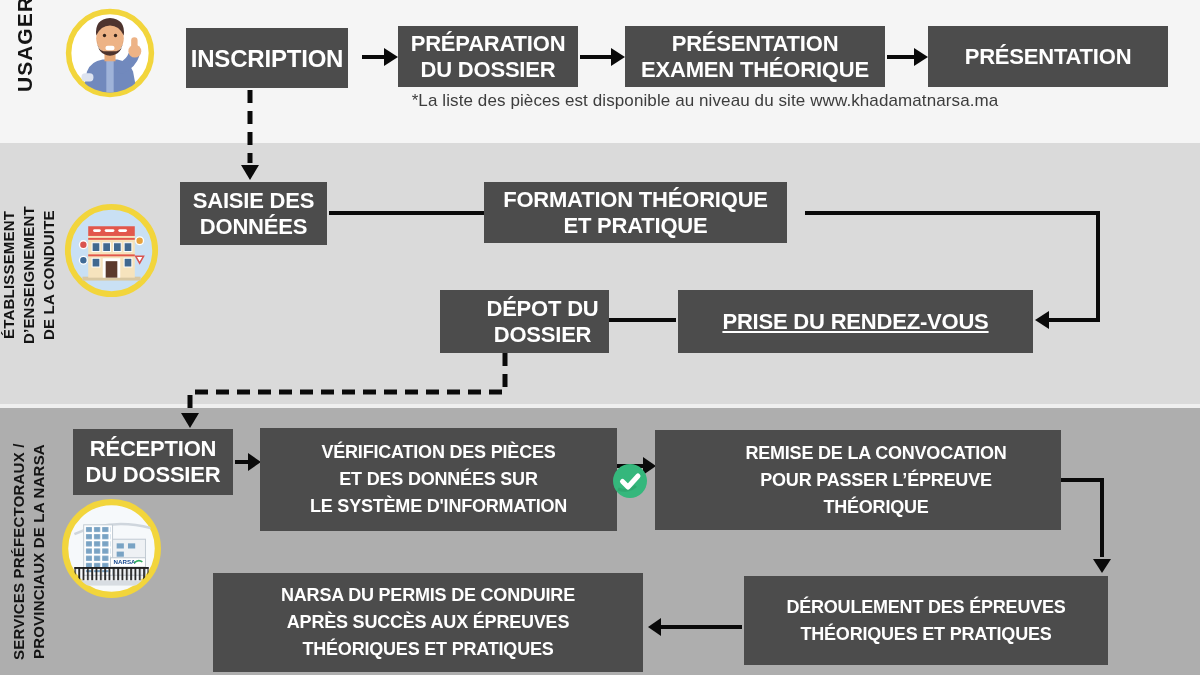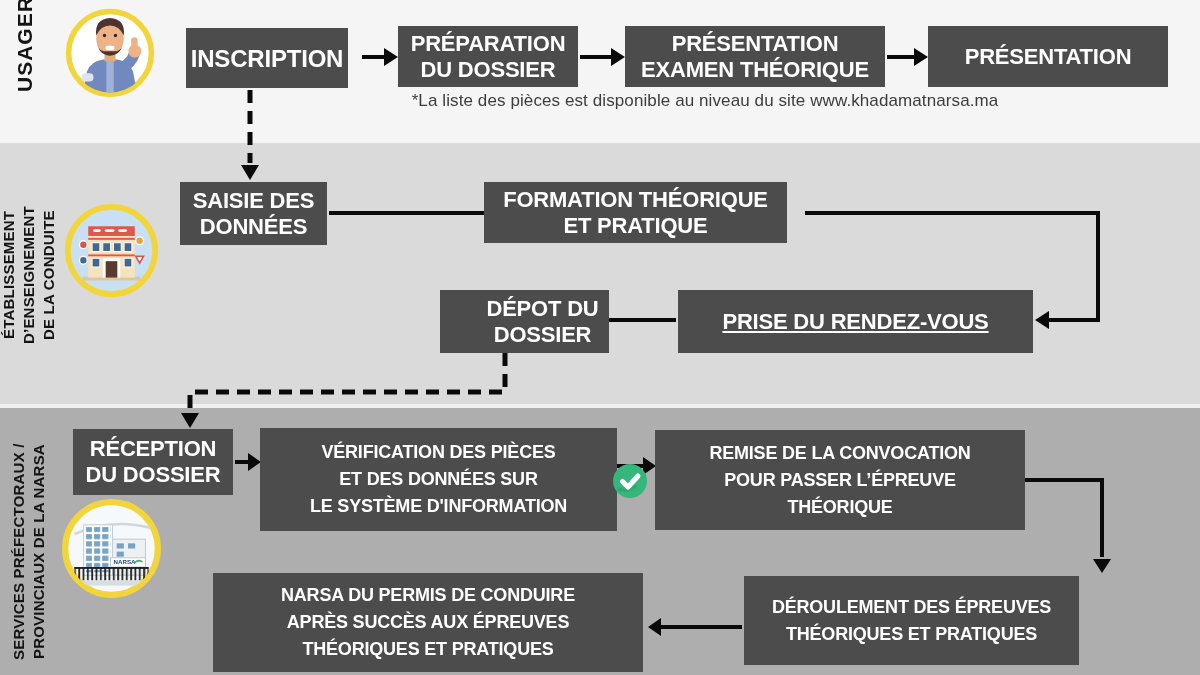--- a/index.html
+++ b/index.html
@@ -227,26 +227,26 @@
 
   <div class="box fs22" style="left:73px;top:429px;width:160px;height:66px;">
     <div class="line">RÉCEPTION</div>
     <div class="line">DU DOSSIER</div>
   </div>
   <div class="box fs23" style="left:260px;top:428px;width:357px;height:103px;">
     <div class="line">VÉRIFICATION DES PIÈCES</div>
     <div class="line">ET DES DONNÉES SUR</div>
     <div class="line">LE SYSTÈME D'INFORMATION</div>
   </div>
-  <div class="box fs23" style="left:655px;top:430px;width:370px;height:100px;">
+  <div class="box fs23" style="left:655px;top:430px;width:370px;height:100px;padding-left:36px;">
     <div class="line">REMISE DE LA CONVOCATION</div>
     <div class="line">POUR PASSER L’ÉPREUVE</div>
     <div class="line">THÉORIQUE</div>
   </div>
-  <div class="box fs23" style="left:744px;top:576px;width:335px;height:89px;">
+  <div class="box fs23" style="left:744px;top:576px;width:364px;height:89px;">
     <div class="line">DÉROULEMENT DES ÉPREUVES</div>
     <div class="line">THÉORIQUES ET PRATIQUES</div>
   </div>
   <div class="box fs23" style="left:213px;top:573px;width:430px;height:99px;">
     <div class="line">NARSA DU PERMIS DE CONDUIRE</div>
     <div class="line">APRÈS SUCCÈS AUX ÉPREUVES</div>
     <div class="line">THÉORIQUES ET PRATIQUES</div>
   </div>
 
   <div class="check-badge">

